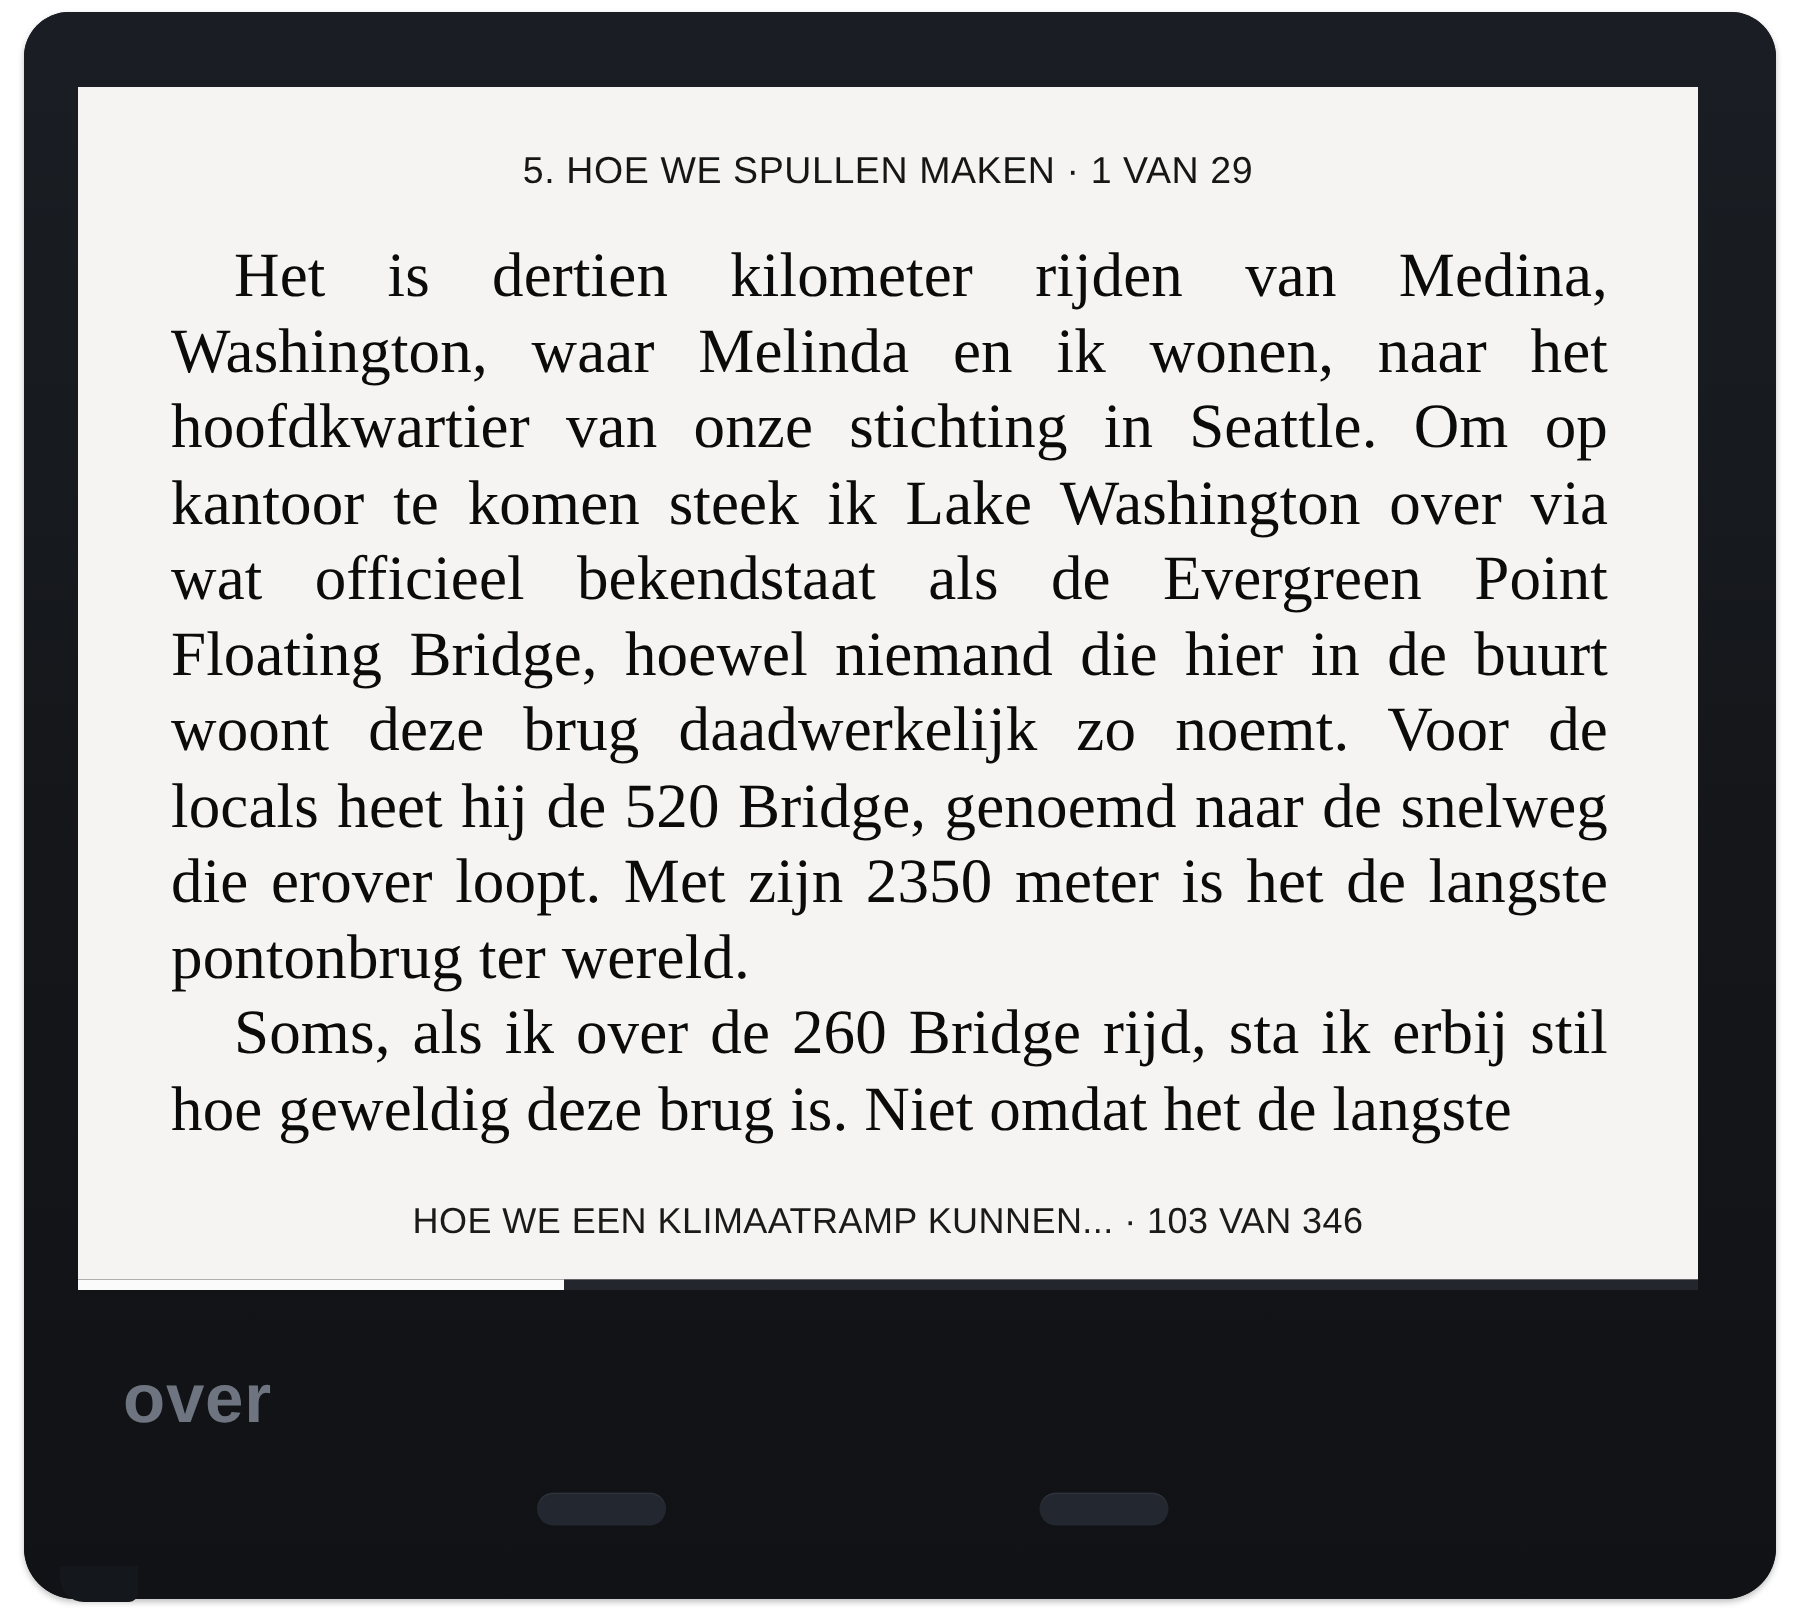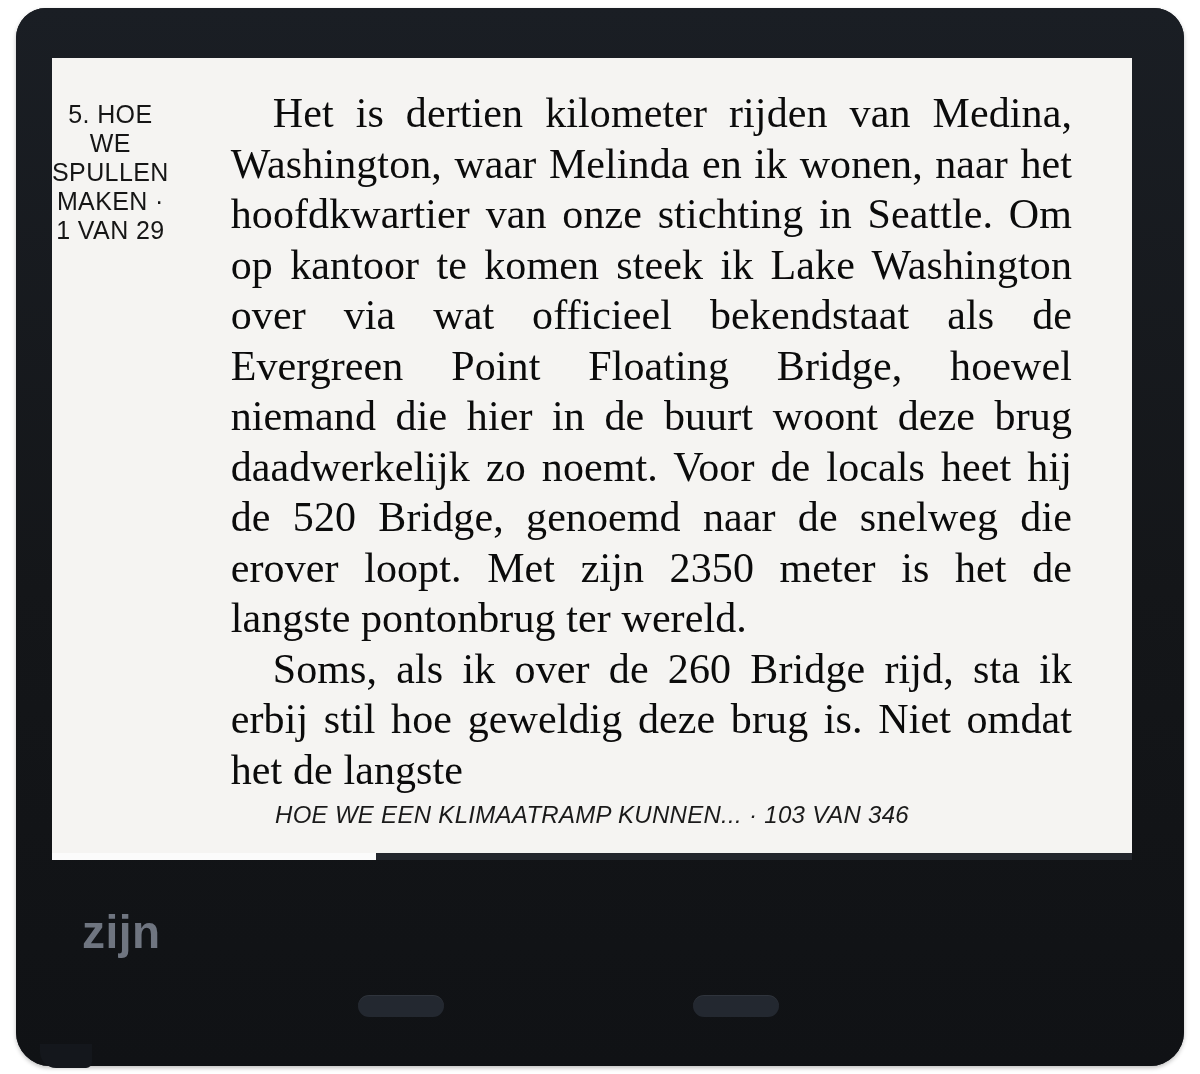--- a/index.html
+++ b/index.html
@@ -60,21 +60,21 @@
     background: #f4f3f1;
     overflow: hidden;
   }
   .screen-page {
     position: absolute;
     left: 0; top: 0;
     width: 1080px;
     height: 795px;
     background: #f5f4f2;
     display: flex;
-    flex-direction: row;
+    flex-direction: column;
   }
 
   .header-chapter {
     margin-top: 42px;
     text-align: center;
     font-size: 25px;
     letter-spacing: 0.4px;
     color: #161616;
     font-family: "Liberation Sans", sans-serif;
     font-weight: 400;
@@ -103,21 +103,20 @@
   .footer-bar {
     position: absolute;
     left: 0;
     right: 0;
     bottom: 24px;
     text-align: center;
     font-size: 24px;
     letter-spacing: 0.3px;
     color: #1a1a1a;
     font-family: "Liberation Sans", sans-serif;
-    font-style: italic;
   }
 
   
   .progress-track {
     position: absolute;
     left: 52px;
     top: 853px;
     width: 1080px;
     height: 7px;
     background: #23262c;
@@ -175,18 +174,18 @@
       </div>
 
       <div class="footer-bar">HOE WE EEN KLIMAATRAMP KUNNEN... · 103 VAN 346</div>
     </div>
   </div>
 
   <div class="progress-track">
     <div class="progress-fill" style="width: 30%;"></div>
   </div>
 
-  <div class="brand">zijn</div>
+  <div class="brand">over</div>
 
   <div class="pagebtn left"></div>
   <div class="pagebtn right"></div>
 
 </div>
 
 </body></html>

